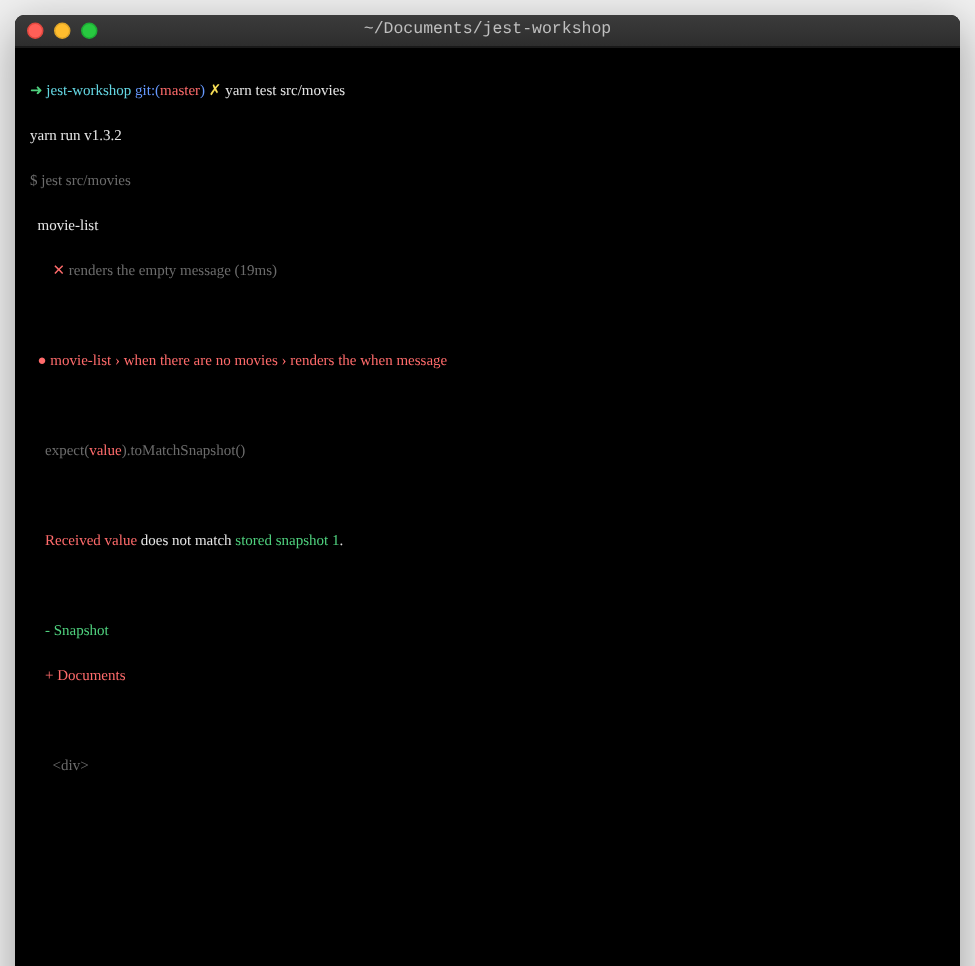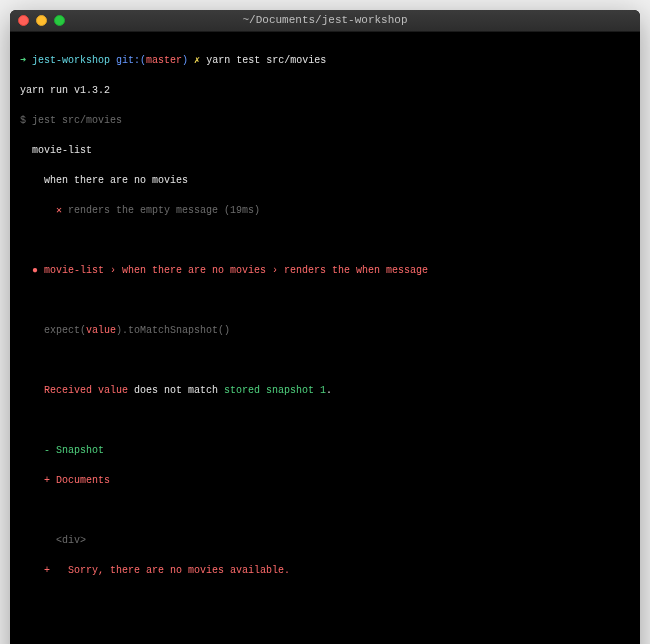--- a/index.html
+++ b/index.html
@@ -37,21 +37,21 @@
     .dot.red { background: #ff5f57; border: 0.5px solid #e1483f; }
     .dot.yellow { background: #ffbd2e; border: 0.5px solid #e0a528; }
     .dot.green { background: #28c940; border: 0.5px solid #1dab34; }
     .title { margin: 16px auto; color: #bfbfbf; font-size: 11px; }
     .term {
       padding: 6px 10px 10px 10px;
       color: #c5c5c5;
       white-space: pre;
       overflow: hidden;
     }
-    .ln { display: block; min-height: 1.5em; }
+    .ln { display: block; min-height: 1.5em; font-family: Liberation Serif, serif; }
     .arrow { color: #4fd17e; }
     .cyan { color: #64d7e3; }
     .blue { color: #6699ff; }
     .white { color: #e5e5e5; }
     .dim { color: #6c6c6c; }
     .yellow { color: #f7de56; }
     .red { color: #ff6b6b; }
     .green { color: #4fd17e; }
     .badge-fail {
       background: #cc2424;
@@ -71,34 +71,32 @@
       <div class="dot green"></div>
     </div>
     <div class="title">~/Documents/jest-workshop</div>
   </div>
 
   <div class="term">
 <span class="ln"><span class="arrow">➜ </span><span class="cyan">jest-workshop</span><span class="blue"> git:(</span><span class="red">master</span><span class="blue">)</span><span class="yellow"> ✗ </span><span class="white">yarn test src/movies</span></span>
 <span class="ln white">yarn run v1.3.2</span>
 <span class="ln dim">$ jest src/movies</span>
 <span class="ln white">  movie-list</span>
-<span class="ln white">    when there are no movies</span>
 <span class="ln"><span class="red">      ✕ </span><span class="dim">renders the empty message (19ms)</span></span>
 <span class="ln"> </span>
 <span class="ln"><span class="red">  ● </span><span class="red">movie-list › when there are no movies › renders the when message</span></span>
 <span class="ln"> </span>
 <span class="ln"><span class="dim">    expect(</span><span class="red">value</span><span class="dim">).toMatchSnapshot()</span></span>
 <span class="ln"> </span>
 <span class="ln"><span class="red">    Received value</span><span class="white"> does not match </span><span class="green">stored snapshot 1</span><span class="white">.</span></span>
 <span class="ln"> </span>
 <span class="ln green">    - Snapshot</span>
 <span class="ln red">    + Documents</span>
 <span class="ln"> </span>
 <span class="ln dim">      &lt;div&gt;</span>
-<span class="ln red">    +   Sorry, there are no movies available.</span>
 
 
 
 
 
 
 
 
 
 

